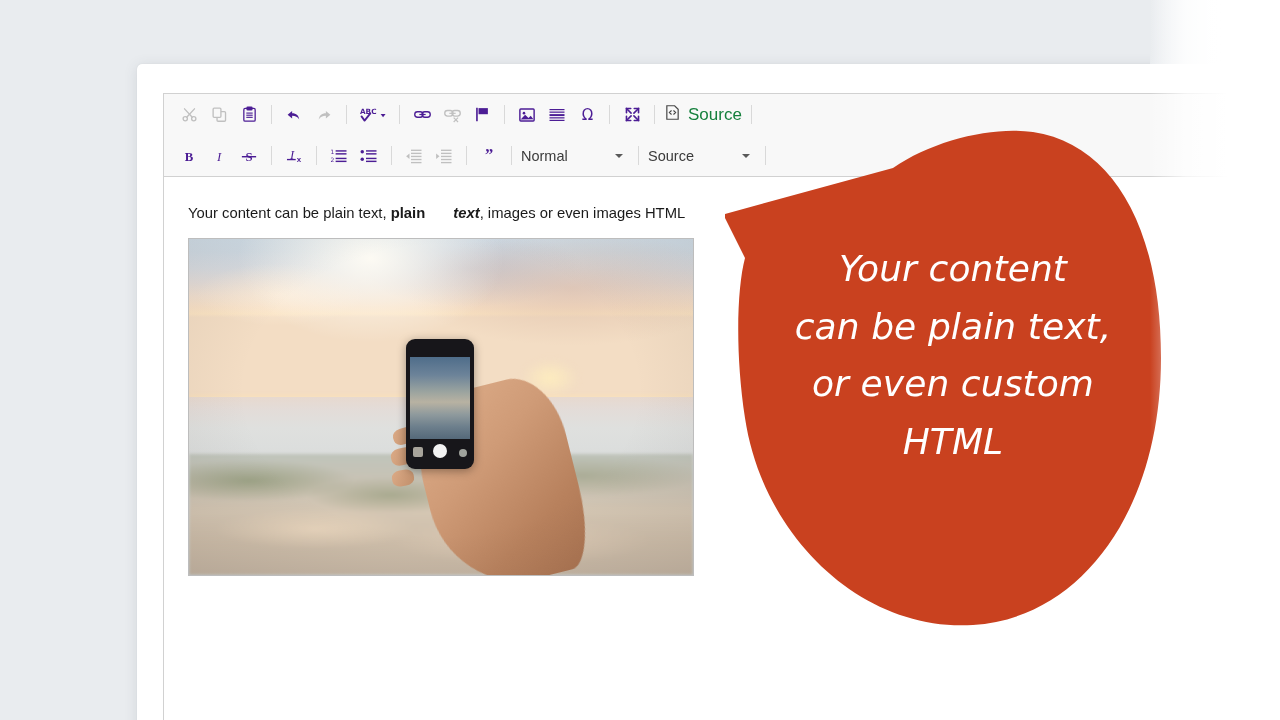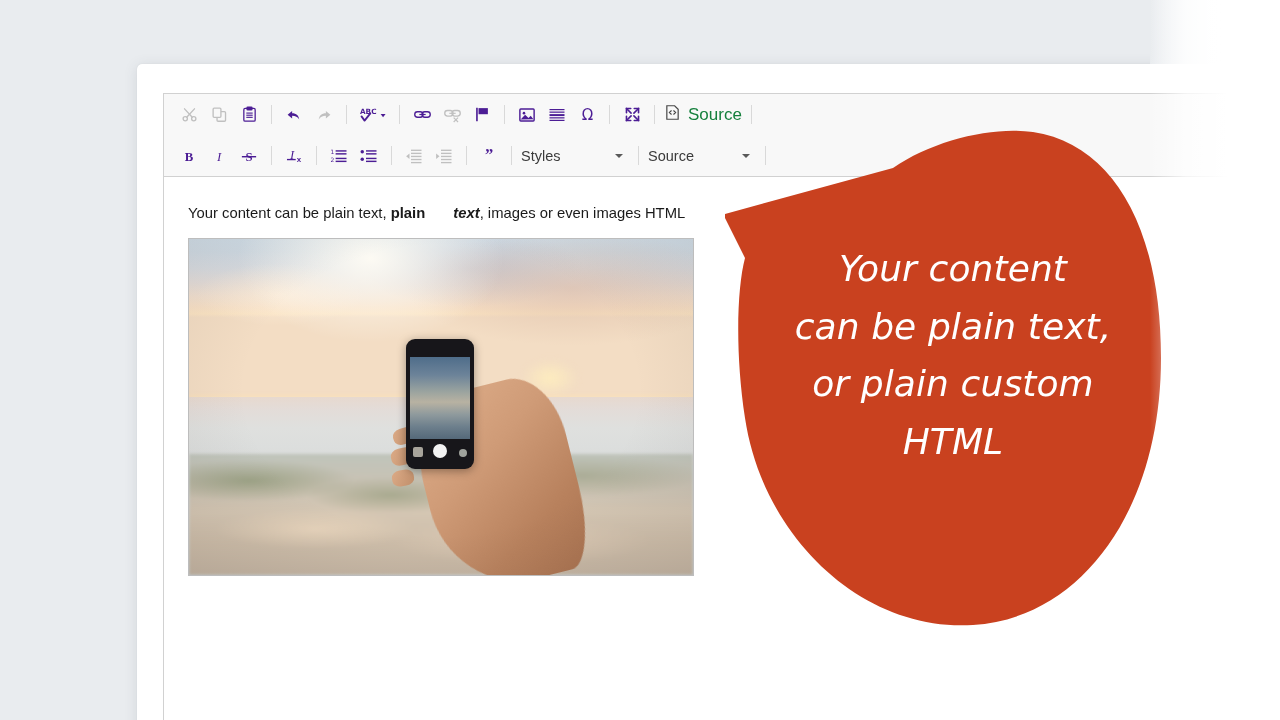--- a/index.html
+++ b/index.html
@@ -476,21 +476,21 @@
 
         <div class="tb-btn" title="Block Quote">
           <svg width="18" height="18" viewBox="0 0 24 24">
             <text x="12" y="17" text-anchor="middle" font-family="Liberation Serif, serif" font-size="22" font-weight="bold" fill="currentColor">”</text>
           </svg>
         </div>
 
         <div class="tb-sep"></div>
 
         <div class="tb-combo">
-          <span class="combo-label">Styles</span>
+          <span class="combo-label">Normal</span>
           <span class="combo-arrow"></span>
         </div>
 
         <div class="tb-sep"></div>
 
         <div class="tb-combo">
           <span class="combo-label">Source</span>
           <span class="combo-arrow"></span>
         </div>
 
@@ -529,19 +529,19 @@
     <path d="M2 100 L2 96 L170 50
              C 210 22 270 8 310 14
              C 390 26 438 110 438 240
              C 438 390 360 500 250 507
              C 140 514 40 420 22 300
              C 12 235 14 170 22 140 Z" fill="#c9411f"></path>
   </svg>
   <div id="bubble-text">
     <div>Your content</div>
     <div>can be plain text,</div>
-    <div>or plain custom</div>
+    <div>or even custom</div>
     <div>HTML</div>
   </div>
 </div>
 
 <div id="top-right-bg"></div>
 <div id="right-fade"></div>
 
 </body></html>

